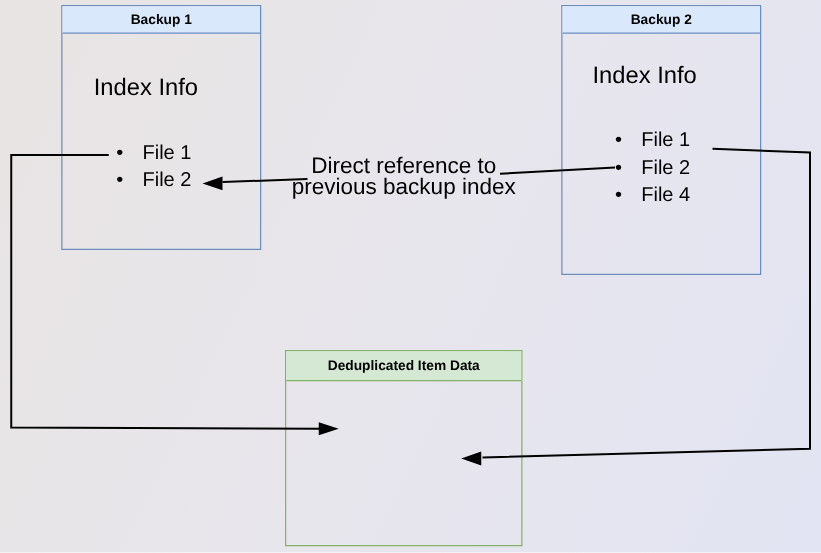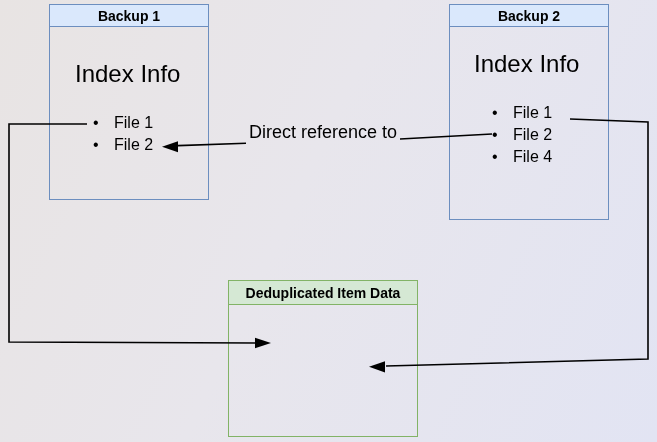--- a/index.html
+++ b/index.html
@@ -12,31 +12,31 @@
     position: relative; width: 657px; height: 442px;
     background: linear-gradient(115deg, #e8e4e3 0%, #e8e6ec 45%, #e2e4f3 100%);
   }
   .node {
     position: absolute; box-sizing: border-box;
     border: 1.5px solid #6c8ebf; background: transparent;
   }
   .node .header {
     box-sizing: border-box; width: 100%;
     display: flex; align-items: center; justify-content: center;
-    font-weight: bold; font-size: 14px;
+    font-weight: bold; font-size: 11px;
     border-bottom: 1.5px solid #6c8ebf; background: #dae8fc;
   }
   .node.green { border-color: #82b366; }
   .node.green .header { border-bottom-color: #82b366; background: #d5e8d4; }
   .box-backup1 { left: 49px; top: 4px; width: 160px; height: 196px; }
   .box-backup2 { left: 449px; top: 4px; width: 160px; height: 216px; }
   .box-dedup   { left: 228px; top: 280px; width: 190px; height: 157px; }
   .box-backup1 .header, .box-backup2 .header { height: 22px; }
   .box-dedup .header { height: 24px; }
-  .subtitle { position: absolute; font-size: 24px; white-space: nowrap; }
+  .subtitle { position: absolute; font-size: 19px; white-space: nowrap; }
   .box-backup1 .subtitle { left: 25px; top: 55px; }
   .box-backup2 .subtitle { left: 24px; top: 45px; }
   ul.filelist {
     position: absolute; margin: 0; padding: 0; list-style: none;
     font-size: 16px; line-height: 22px; white-space: nowrap;
   }
   ul.filelist li { position: relative; padding-left: 22px; }
   ul.filelist li::before {
     content: "\2022"; position: absolute; left: 1px; top: 0;
     font-size: 16px;
@@ -98,15 +98,16 @@
     <path d="M492,134 L400,139"></path>
     <path d="M246,143.2 L178,145.6"></path>
     <polygon points="162,146.8 178,141.2 178,152.2"></polygon>
 
     <path d="M570,119 L648,122 L648,359 L386,366"></path>
     <polygon points="369,366.8 385,361.2 385,372.4"></polygon>
   </svg>
 
   <div class="annotation">
     <div>Direct reference to</div>
+    <div>previous backup index</div>
   </div>
 
 </div>
 
 </body></html>

